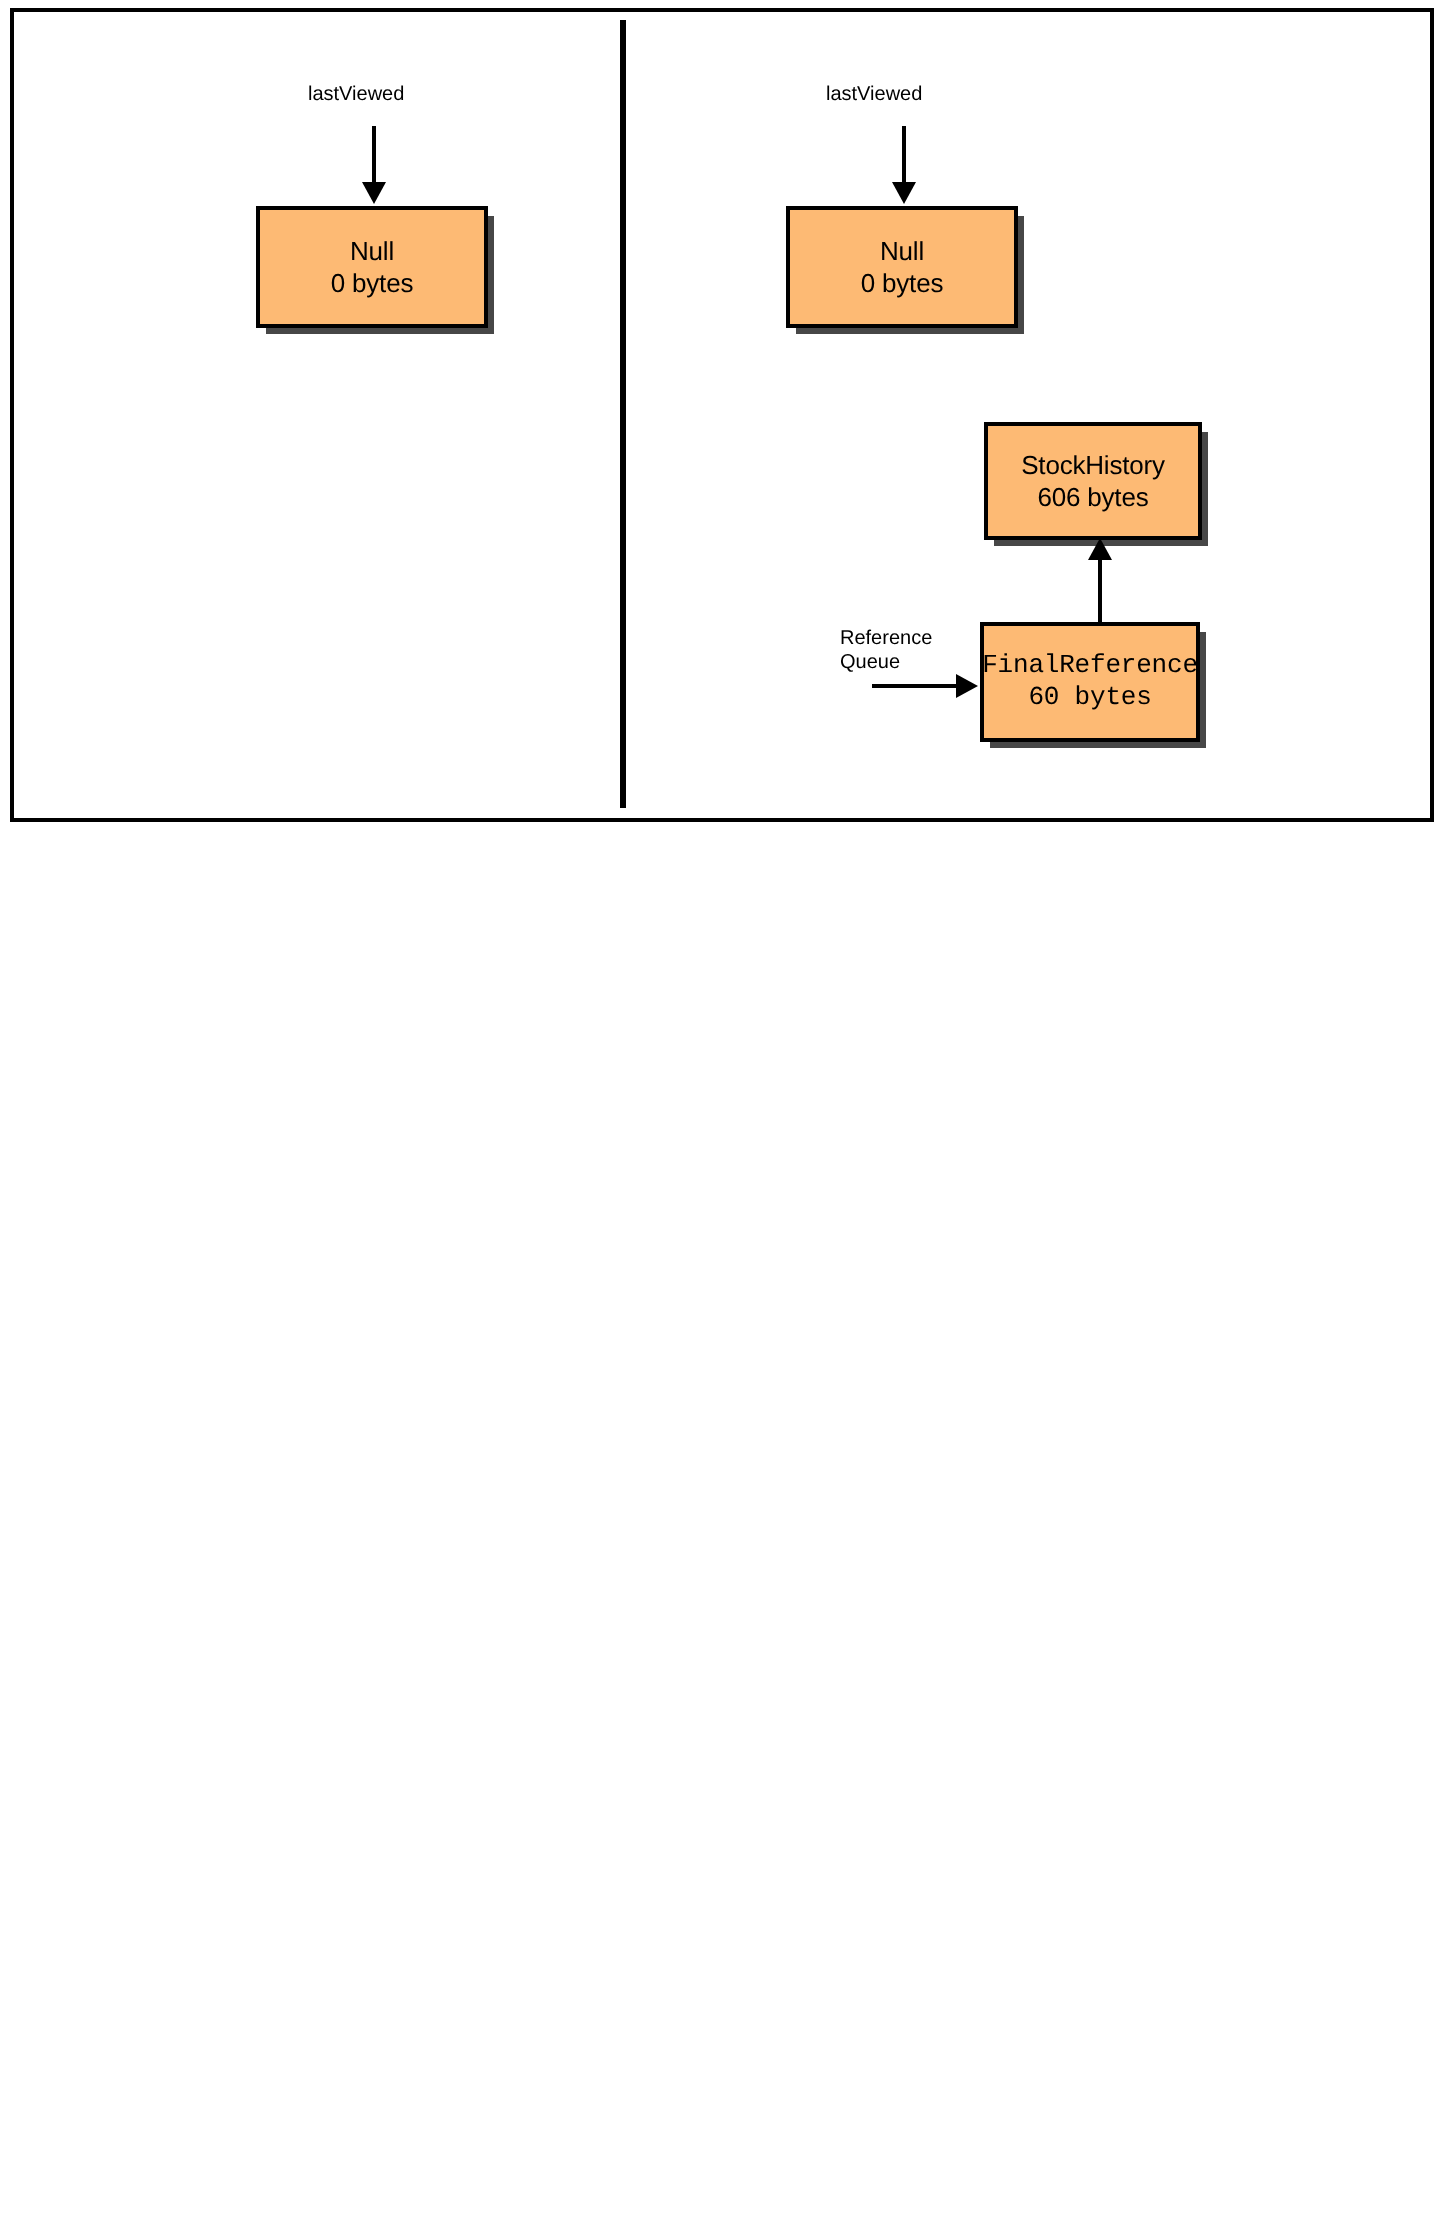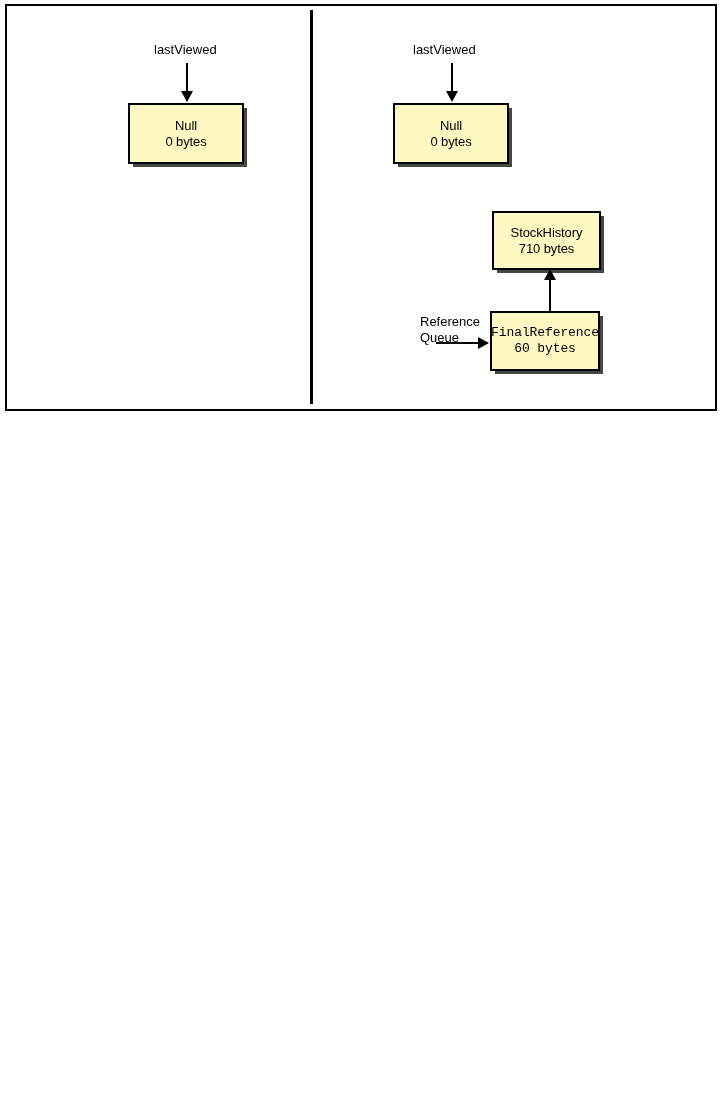--- a/index.html
+++ b/index.html
@@ -35,21 +35,21 @@
     top: 4px;
     width: 3px;
     height: 394px;
     background: #000000;
   }
 
   
   .node-box {
     position: absolute;
     box-sizing: border-box;
-    background: #fef9c3;
+    background: #fdba74;
     border: 2px solid #000000;
     box-shadow: 4px 4px 0 -1px rgba(0,0,0,0.72);
     display: flex;
     flex-direction: column;
     align-items: center;
     justify-content: center;
     line-height: 1.22;
   }
   .node-title,
   .node-size {
@@ -60,21 +60,21 @@
 
   
   #box-null-left      { left: 121px; top: 97px;  width: 116px; height: 61px; }
   #box-null-right     { left: 386px; top: 97px;  width: 116px; height: 61px; }
   #box-stockhistory   { left: 485px; top: 205px; width: 109px; height: 59px; }
   #box-finalreference { left: 483px; top: 305px; width: 110px; height: 60px; font-family: Liberation Mono, monospace; }
 
   
   .edge-label {
     position: absolute;
-    font-size: 13px;
+    font-size: 10px;
     white-space: nowrap;
     line-height: 1.24;
   }
   #label-lastviewed-left  { left: 147px; top: 36px; }
   #label-lastviewed-right { left: 406px; top: 36px; }
   #label-reference-queue  { left: 394px; top: 308px; text-align: left; margin-left: 19px; }
 
   
   .arrow-shaft-v {
     position: absolute;
@@ -152,21 +152,21 @@
     <div class="arrow-shaft-v" id="arrow-lv-right-shaft"></div>
     <div class="arrow-head-down" id="arrow-lv-right-head"></div>
 
     <div class="node-box" id="box-null-right">
       <div class="node-title">Null</div>
       <div class="node-size">0 bytes</div>
     </div>
 
     <div class="node-box" id="box-stockhistory">
       <div class="node-title">StockHistory</div>
-      <div class="node-size">710 bytes</div>
+      <div class="node-size">606 bytes</div>
     </div>
 
     <div class="arrow-shaft-v" id="arrow-fr-sh-shaft"></div>
     <div class="arrow-head-up" id="arrow-fr-sh-head"></div>
 
     <div class="node-box" id="box-finalreference">
       <div class="node-title">FinalReference</div>
       <div class="node-size">60 bytes</div>
     </div>
 

